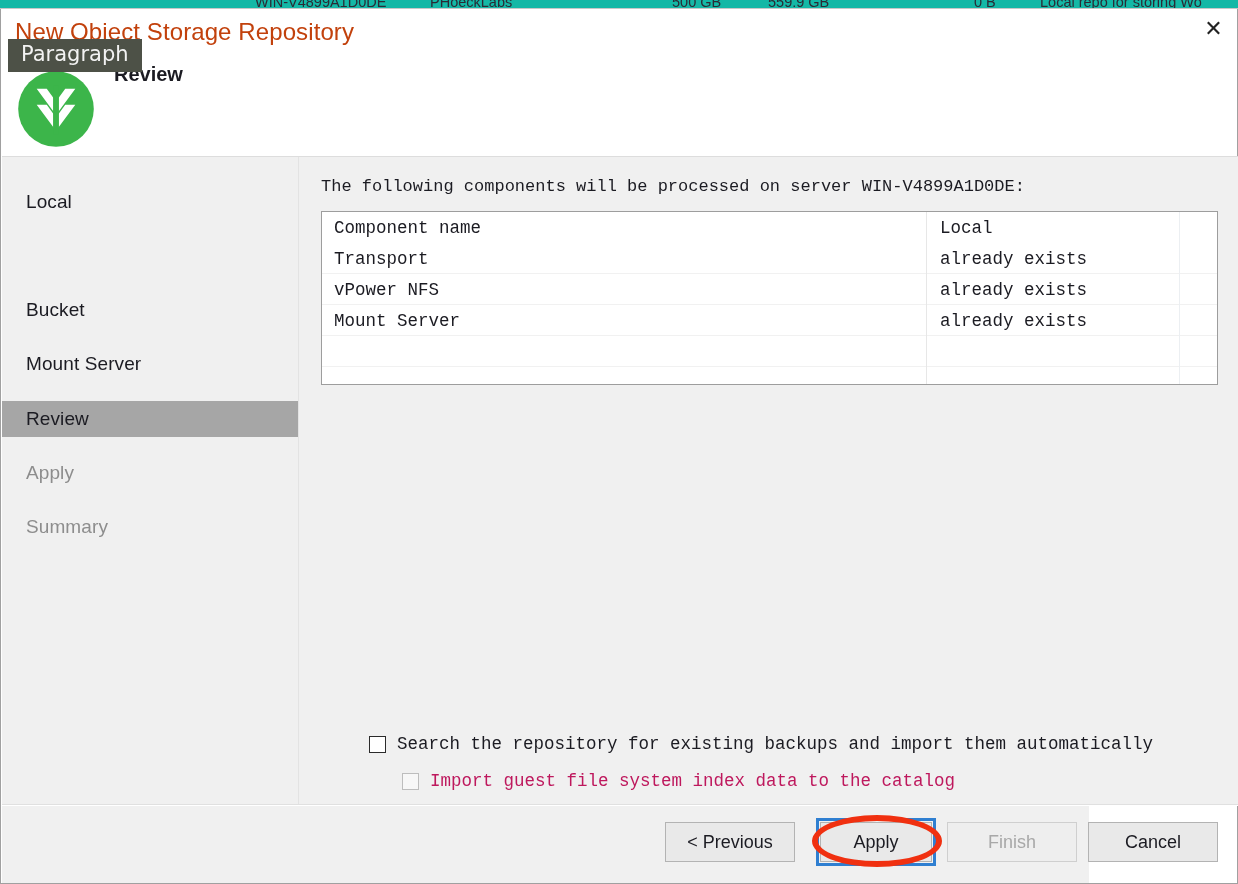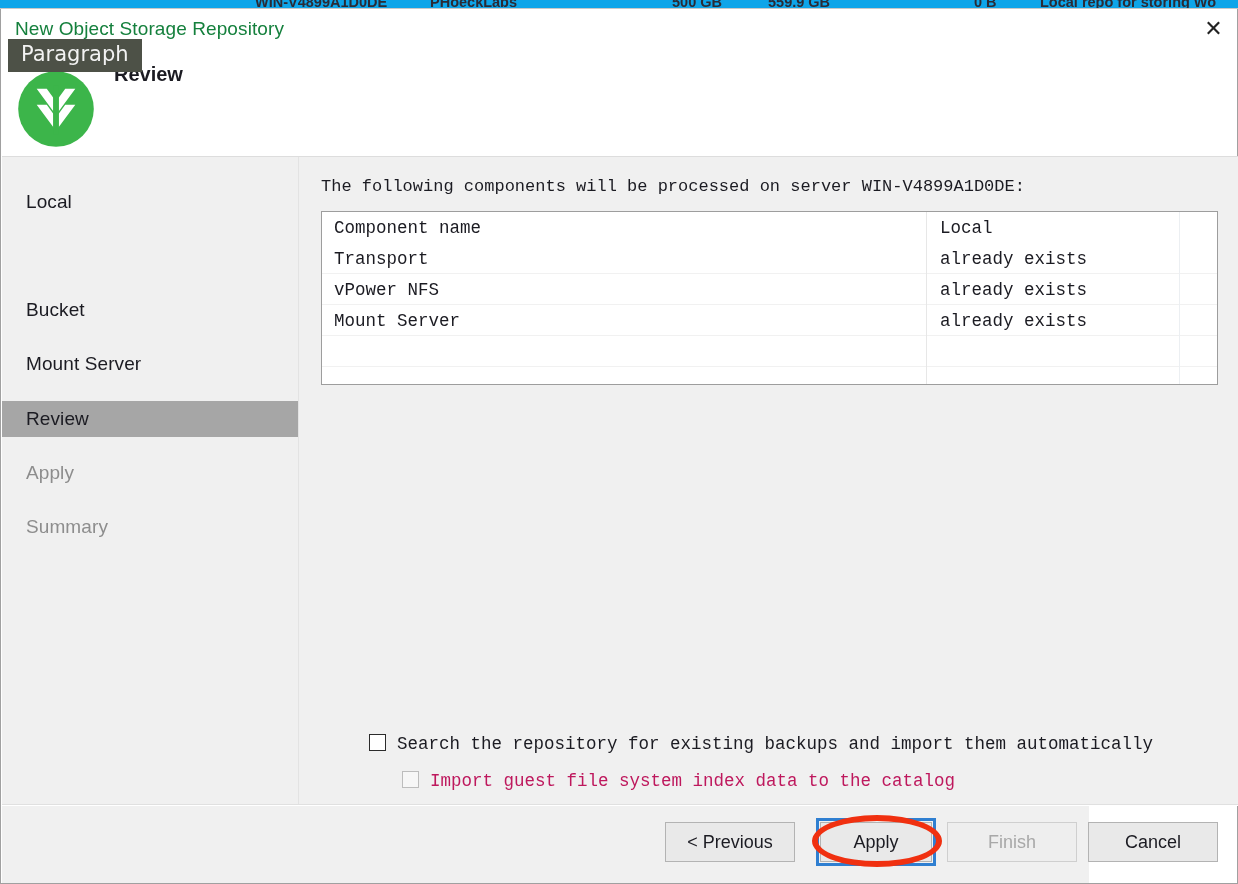--- a/index.html
+++ b/index.html
@@ -17,23 +17,22 @@
     height: 884px;
     background: #ffffff;
     overflow: hidden;
   }
 
   
   .bg-strip {
     position: absolute;
     left: 0; top: 0;
     width: 1238px; height: 9px;
-    background: #0ea5e9;
+    background: #14b8a6;
     overflow: hidden;
-    font-weight: bold;
   }
   .bg-strip-row {
     position: absolute;
     left: 0; top: -9px;
     width: 1238px;
     height: 22px;
     font-size: 14.5px;
     color: #2b2b35;
     white-space: nowrap;
     line-height: 22px;
@@ -63,22 +62,22 @@
   .titlebar {
     position: absolute;
     left: 0; top: 0;
     width: 100%;
     height: 45px;
     background: #ffffff;
   }
   .title-text {
     position: absolute;
     left: 14px; top: 9px;
-    font-size: 19px;
-    color: #15803d;
+    font-size: 24px;
+    color: #c2410c;
     letter-spacing: 0.1px;
   }
   .close-btn {
     position: absolute;
     right: 0px; top: 0px;
     width: 47px; height: 40px;
     display: flex;
     align-items: center;
     justify-content: center;
     cursor: pointer;
@@ -221,20 +220,21 @@
     white-space: nowrap;
     overflow: hidden;
   }
   .gcell.c0 { left: 12px; }
   .gcell.c1 { left: 618px; }
 
   
   .cbrow {
     position: absolute;
     display: flex;
+    align-items: center;
     padding-left: 48px;
   }
   .cbox {
     width: 17px; height: 17px;
     box-sizing: border-box;
     background: #ffffff;
     border: 1.6px solid #2b2b2b;
     flex: 0 0 auto;
   }
   .cbox.dim {

